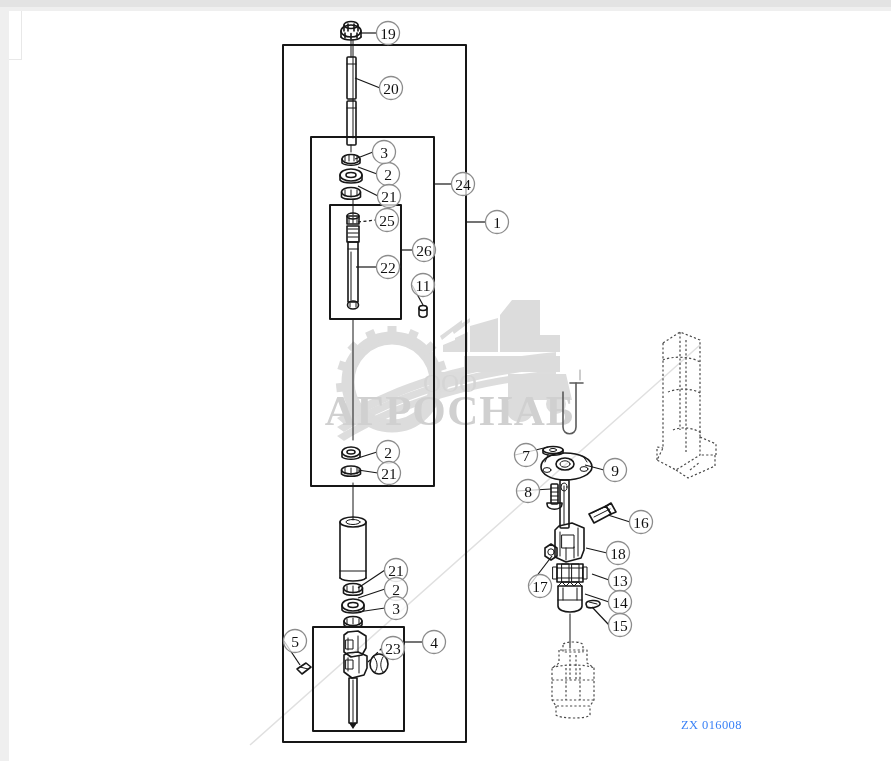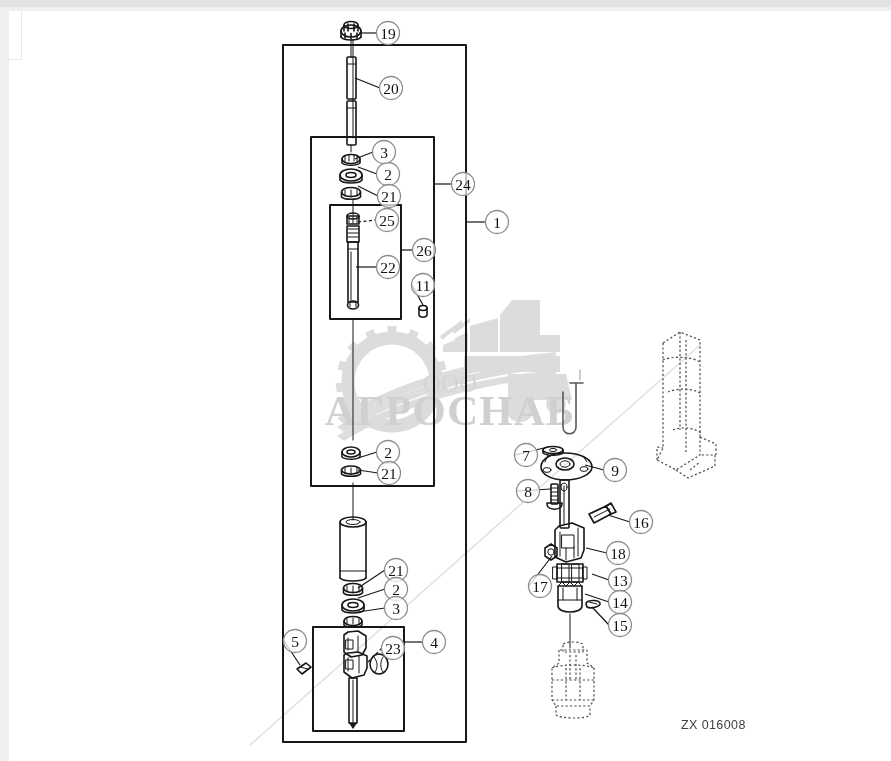--- a/index.html
+++ b/index.html
@@ -14,22 +14,22 @@
   .edge-left{position:absolute;left:0;top:11px;width:9px;height:750px;background:#efefef;}
   .edge-corner{position:absolute;left:9px;top:11px;width:12px;height:48px;background:#fff;
                border-right:1px solid #e8e8e8;border-bottom:1px solid #e8e8e8;}
 
   
   #canvas{position:absolute;left:0;top:0;width:891px;height:761px;}
   svg{position:absolute;left:0;top:0;}
   #art{z-index:3;}
   #wm{z-index:1;}
 
-  .drawing-no{position:absolute;left:681px;top:718px;font-size:12.5px;color:#404040;
-              letter-spacing:.4px;white-space:nowrap;}
+  .drawing-no{position:absolute;left:681px;top:718px;font-size:12.5px;color:#3b82f6;
+              letter-spacing:.4px;white-space:nowrap;font-family:Liberation Serif, serif;}
 </style>
 </head>
 <body>
 
 <div id="page">
 
   <div class="edge-top"></div>
   <div class="edge-top2"></div>
   <div class="edge-left"></div>
   <div class="edge-corner"></div>

